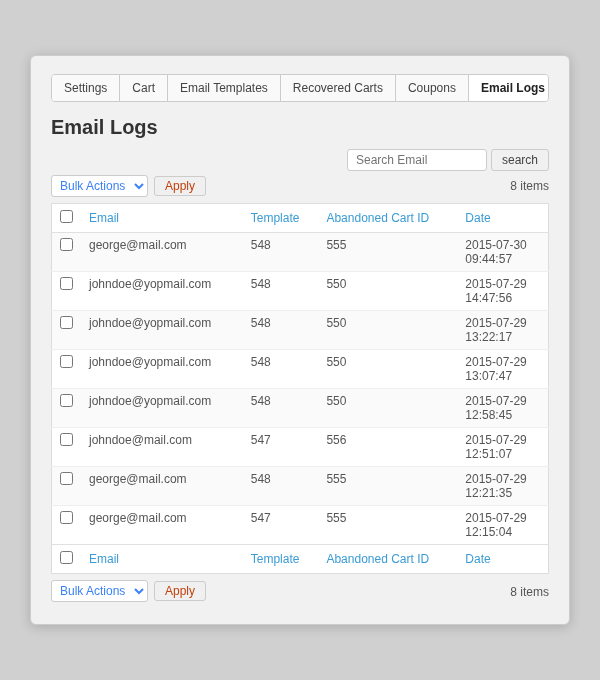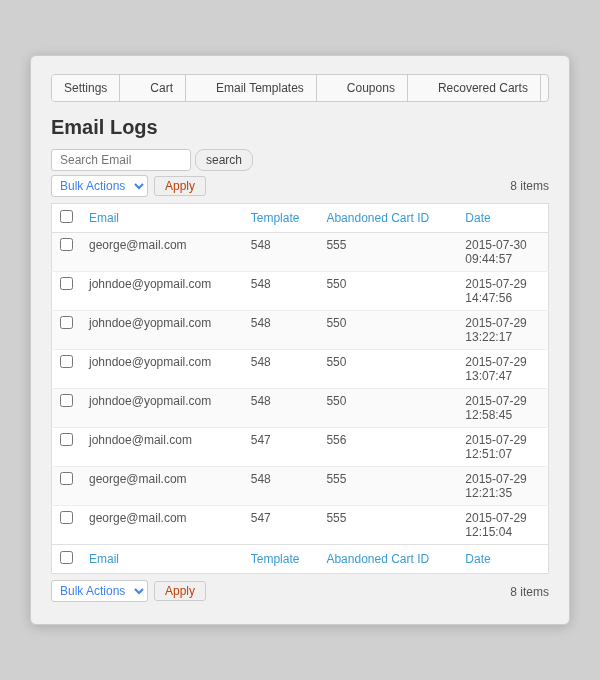--- a/index.html
+++ b/index.html
@@ -20,21 +20,20 @@
       width: 540px;
       padding: 18px 20px 20px 20px;
     }
     .tabs {
       display: flex;
       border: 1px solid #ccc;
       border-radius: 4px;
       overflow: hidden;
       margin-bottom: 14px;
       background: #f9f9f9;
-      gap: 18px;
     }
     .tab {
       padding: 6px 12px;
       border-right: 1px solid #ccc;
       cursor: pointer;
       font-size: 12px;
       color: #444;
       background: #f9f9f9;
       white-space: nowrap;
     }
@@ -45,42 +44,42 @@
       color: #222;
     }
     .page-title {
       font-size: 20px;
       font-weight: bold;
       color: #333;
       margin-bottom: 10px;
     }
     .toolbar-top {
       display: flex;
-      justify-content: flex-start;
+      justify-content: flex-end;
       align-items: center;
       margin-bottom: 4px;
     }
     .search-area {
       display: flex;
       align-items: center;
       gap: 4px;
     }
     .search-input {
       border: 1px solid #ccc;
       border-radius: 3px;
       padding: 3px 8px;
       font-size: 12px;
       color: #999;
       width: 140px;
       background: #fff;
     }
     .search-button {
       background: #f0f0f0;
       border: 1px solid #ccc;
-      border-radius: 9px;
+      border-radius: 3px;
       padding: 3px 10px;
       font-size: 12px;
       cursor: pointer;
       color: #444;
     }
     .bulk-actions-bar {
       display: flex;
       align-items: center;
       gap: 6px;
       margin-bottom: 2px;
@@ -169,22 +168,22 @@
     }
   </style>
 </head>
 <body>
 
 <div class="window">
   <div class="tabs">
     <div class="tab">Settings</div>
     <div class="tab">Cart</div>
     <div class="tab">Email Templates</div>
+    <div class="tab">Recovered Carts</div>
     <div class="tab">Coupons</div>
-    <div class="tab">Recovered Carts</div>
     <div class="tab active">Email Logs</div>
 
   </div>
 
   <div class="page-title">Email Logs</div>
 
   <div class="toolbar-top">
     <div></div>
     <div class="search-area">
       <input class="search-input" type="text" placeholder="Search Email" style="">

